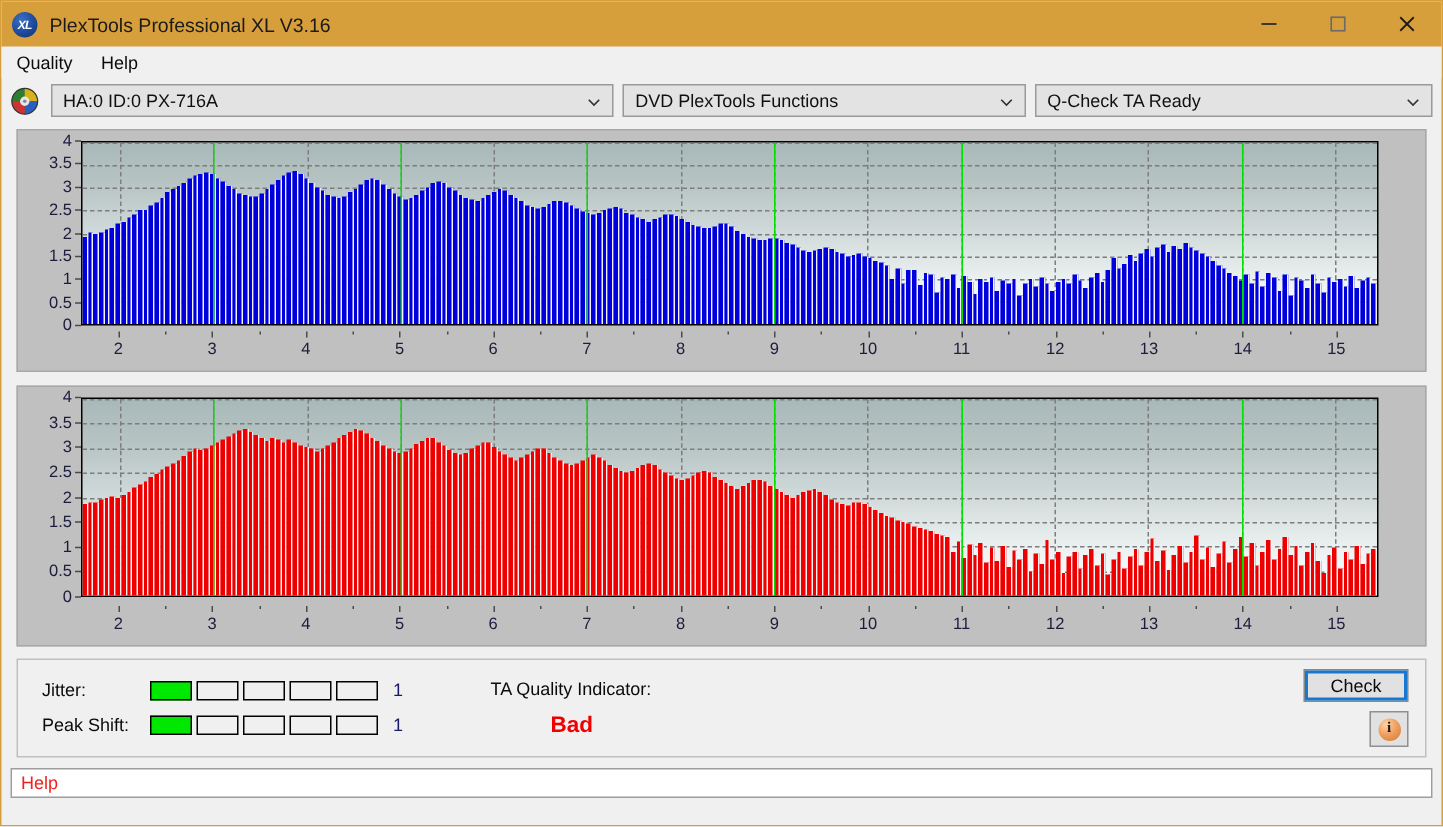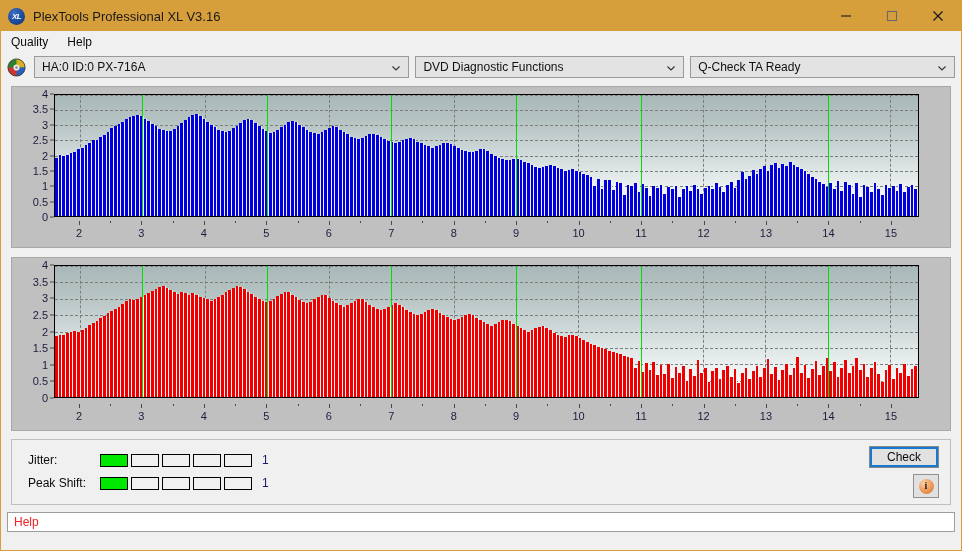--- a/index.html
+++ b/index.html
@@ -361,21 +361,21 @@
     </span>
     <div class="combo" id="combo-drive">
       <span>HA:0 ID:0  PX-716A</span>
       <span class="chev">
         <svg width="10" height="10" viewBox="0 0 10 10">
             <polyline points="1.5,3.5 5,7 8.5,3.5" fill="none" stroke="#303030" stroke-width="1.1"></polyline>
           </svg>
       </span>
     </div>
     <div class="combo" id="combo-func">
-      <span>DVD Diagnostic Functions</span>
+      <span>DVD PlexTools Functions</span>
       <span class="chev">
         <svg width="10" height="10" viewBox="0 0 10 10">
             <polyline points="1.5,3.5 5,7 8.5,3.5" fill="none" stroke="#303030" stroke-width="1.1"></polyline>
           </svg>
       </span>
     </div>
     <div class="combo" id="combo-test">
       <span>Q-Check TA Ready</span>
       <span class="chev">
         <svg width="10" height="10" viewBox="0 0 10 10">
@@ -1080,20 +1080,24 @@
       <span class="segbar" id="seg-peak">
           <span class="seg on" style="background: rgb(0, 232, 0);"></span>
           <span class="seg"></span>
           <span class="seg"></span>
           <span class="seg"></span>
           <span class="seg"></span>
         </span>
       <span class="ind-value">1</span>
     </div>
 
+    <div id="ta-block">
+      <div id="ta-label">TA Quality Indicator:</div>
+      <div id="ta-value">Bad</div>
+    </div>
 
     <div id="start-button">Check</div>
     <div id="info-button">
       <span id="info-glyph">i</span>
     </div>
   </div>
 
   <div id="statusbar">
     <span id="status-text">Help</span>
   </div>

